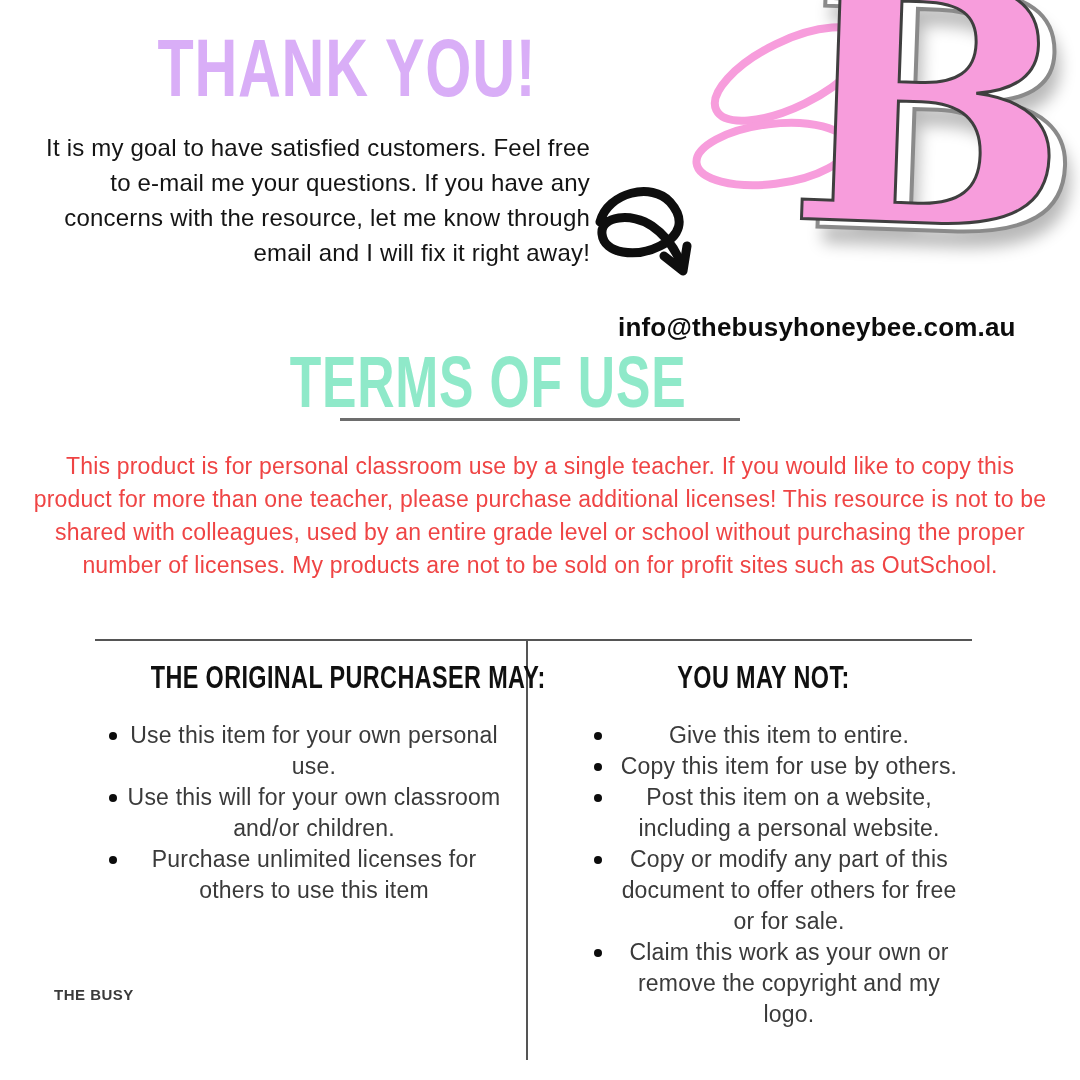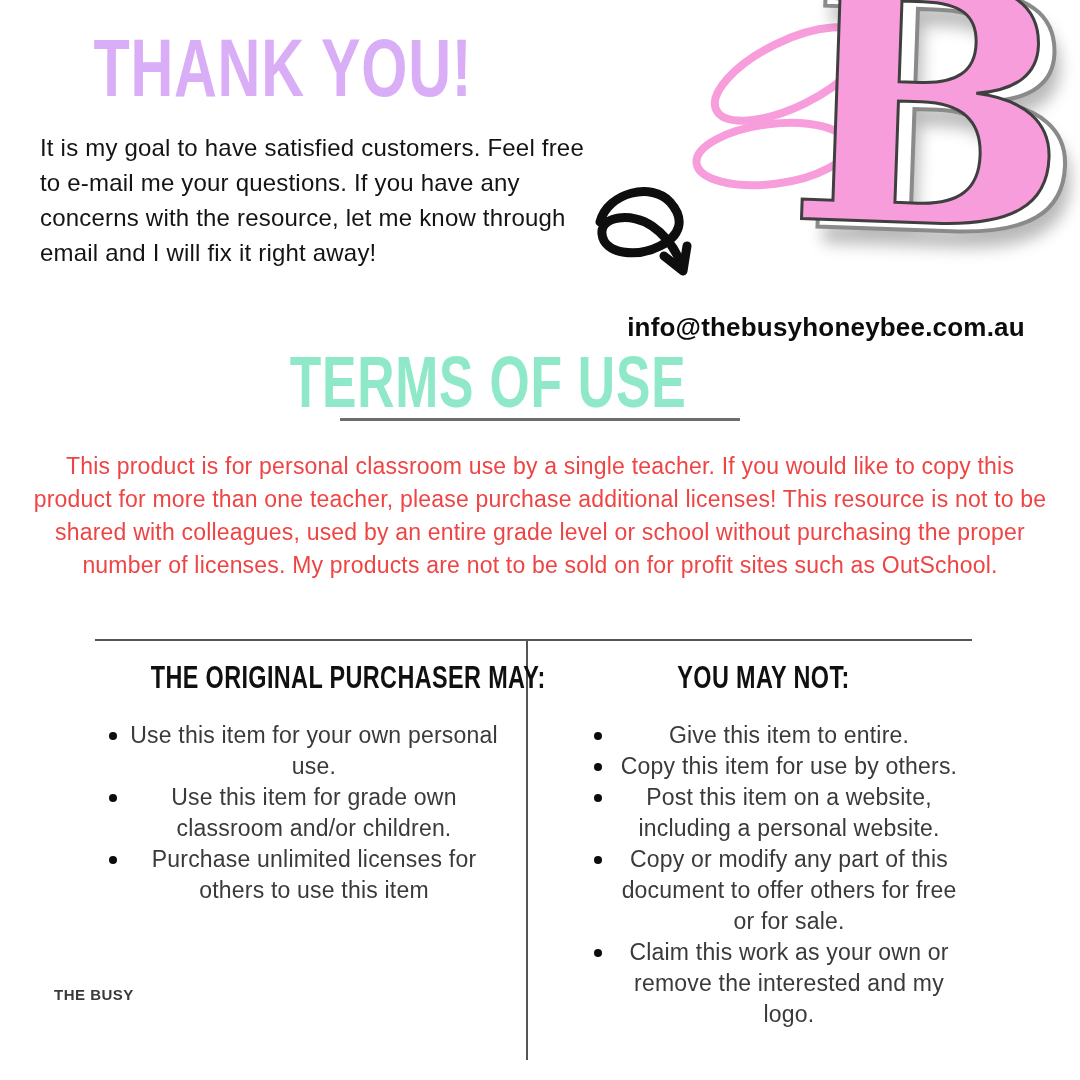--- a/index.html
+++ b/index.html
@@ -3,37 +3,37 @@
 <meta charset="utf-8">
 <style>
   html,body{margin:0;padding:0;}
   body{
     width:1080px;height:1080px;background:#ffffff;position:relative;overflow:hidden;
     font-family:"Liberation Sans", sans-serif;color:#151515;
   }
   .condensed{display:inline-block;white-space:nowrap;transform-origin:center;}
 
   
-  .thanks{position:absolute;left:40px;top:28px;width:550px;text-align:left;}
+  .thanks{position:absolute;left:40px;top:28px;width:550px;text-align:right;}
   .thanks-title{margin:0;font-weight:800;font-size:76px;line-height:1.05;}
   .thanks-title .condensed{transform:scale(0.78,1.08);letter-spacing:1px;}
   .thanks-body{margin:22px auto 0;width:550px;font-size:24px;line-height:35px;letter-spacing:.2px;color:#141414;}
 
   
   .brand{position:absolute;left:650px;top:0;width:420px;height:310px;}
   .brand-wings{position:absolute;left:18px;top:12px;}
   .big-b{position:absolute;left:140px;top:-58px;width:260px;height:360px;
          font-family:"DejaVu Serif", serif;font-weight:bold;font-size:330px;line-height:1;}
   .big-b span{position:absolute;left:0;top:0;transform:rotate(2deg);}
   .big-b .back{color:#ffffff;-webkit-text-stroke:4px #8a8a8a;transform:translate(16px,8px) rotate(2deg);
                text-shadow:6px 16px 16px rgba(0,0,0,.28);}
   .big-b .front{-webkit-text-stroke:3px #3f3f3f;}
   .arrow-doodle{position:absolute;left:592px;top:182px;}
 
-  .email{position:absolute;left:618px;top:312px;width:416px;text-align:center;
+  .email{position:absolute;left:618px;top:312px;width:416px;
          font-size:26px;font-weight:700;color:#0c0c0c;letter-spacing:.2px;}
 
   
   .terms-head{position:absolute;left:0;top:348px;width:976px;text-align:center;}
   .terms-title{margin:0;font-weight:800;font-size:68px;line-height:1;}
   .terms-title .condensed{transform:scale(0.76,1.05);letter-spacing:1px;}
   .terms-underline{position:absolute;left:50%;transform:translateX(-50%);top:418px;width:400px;height:3px;background:#6d6d6d;}
   .terms-body{position:absolute;left:33px;top:450px;width:1014px;text-align:center;
               font-size:23px;line-height:33px;letter-spacing:.2px;color:#ef4444;margin:0;}
 
@@ -99,21 +99,21 @@
   <h3><span class="condensed">THE ORIGINAL PURCHASER MAY:</span></h3>
   <ul class="rule-list">
 
       <li>
         <span class="dot"></span>
         <span class="litext">Use this item for your own personal use.</span>
       </li>
 
       <li>
         <span class="dot"></span>
-        <span class="litext">Use this item for grade own classroom and/or children.</span>
+        <span class="litext">Use this will for your own classroom and/or children.</span>
       </li>
 
       <li>
         <span class="dot"></span>
         <span class="litext">Purchase unlimited licenses for others to use this item</span>
       </li>
 
     </ul>
 </section>
 
@@ -136,20 +136,20 @@
         <span class="litext">Post this item on a website, including a personal website.</span>
       </li>
 
       <li>
         <span class="dot"></span>
         <span class="litext">Copy or modify any part of this document to offer others for free or for sale.</span>
       </li>
 
       <li>
         <span class="dot"></span>
-        <span class="litext">Claim this work as your own or remove the interested and my logo.</span>
+        <span class="litext">Claim this work as your own or remove the copyright and my logo.</span>
       </li>
     </ul>
 </section>
 
 <div class="footer-logo">
   <div class="fl-top">THE BUSY</div>
 </div>
 
 </body></html>

